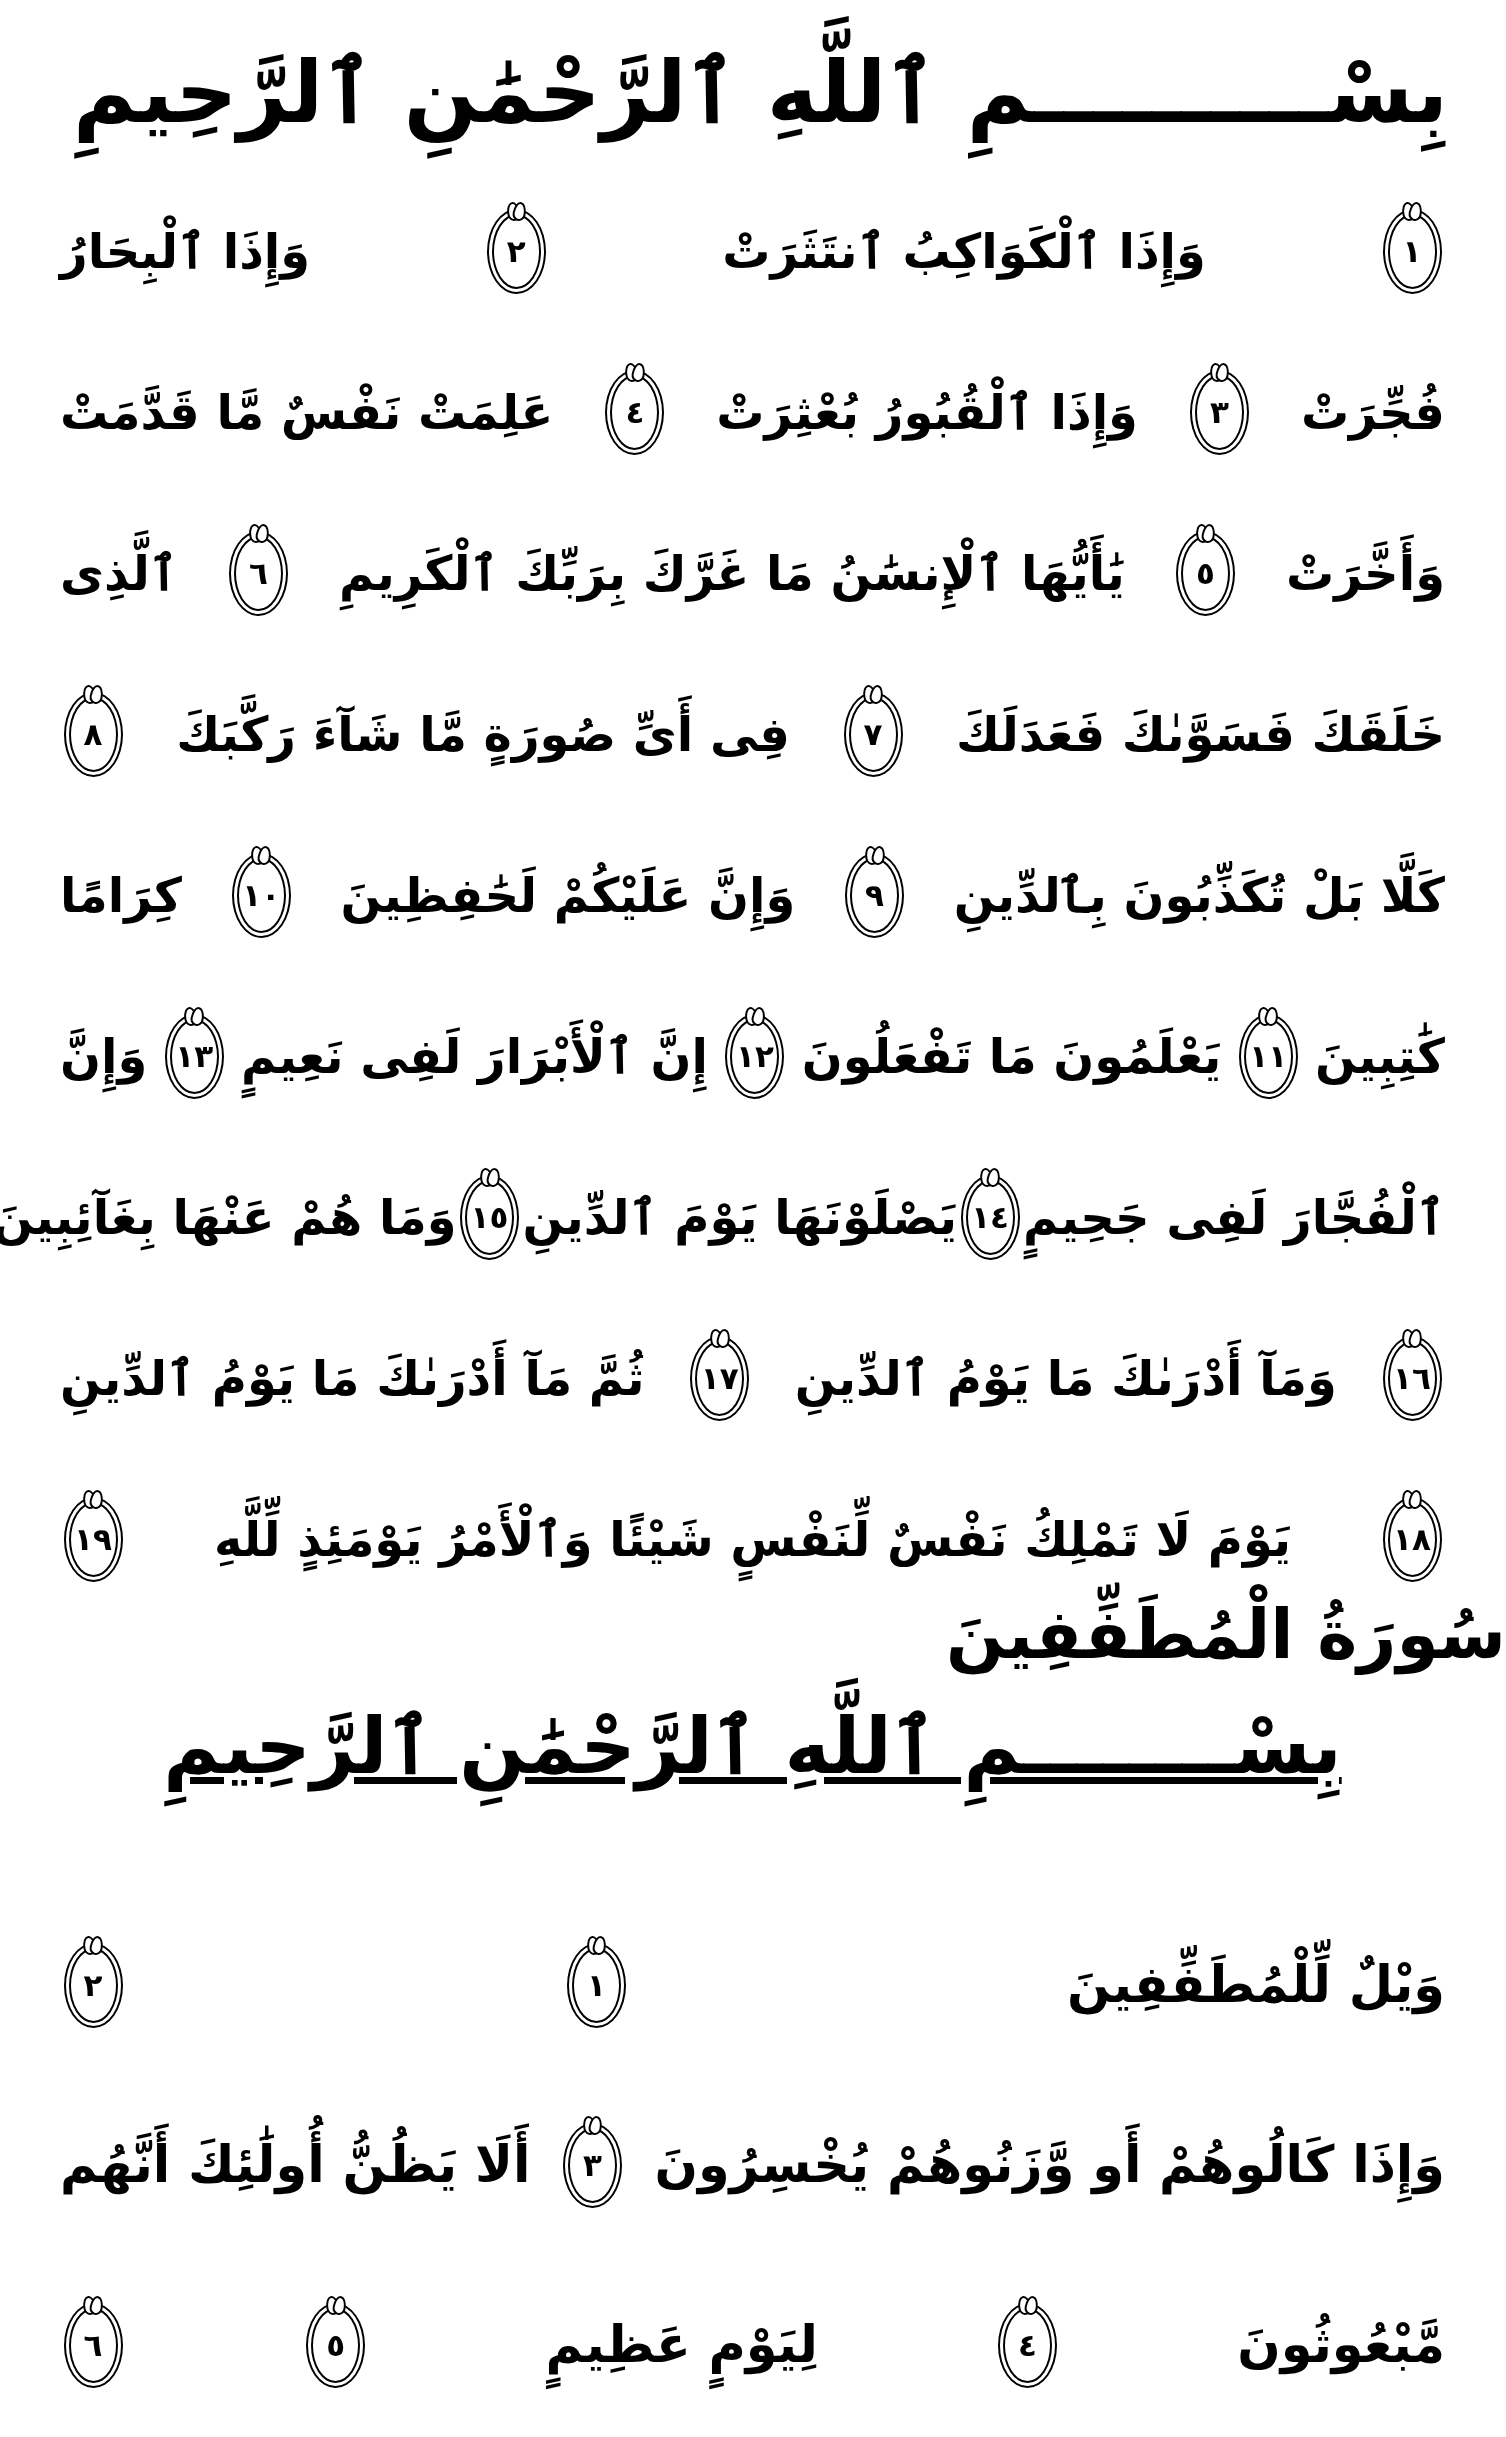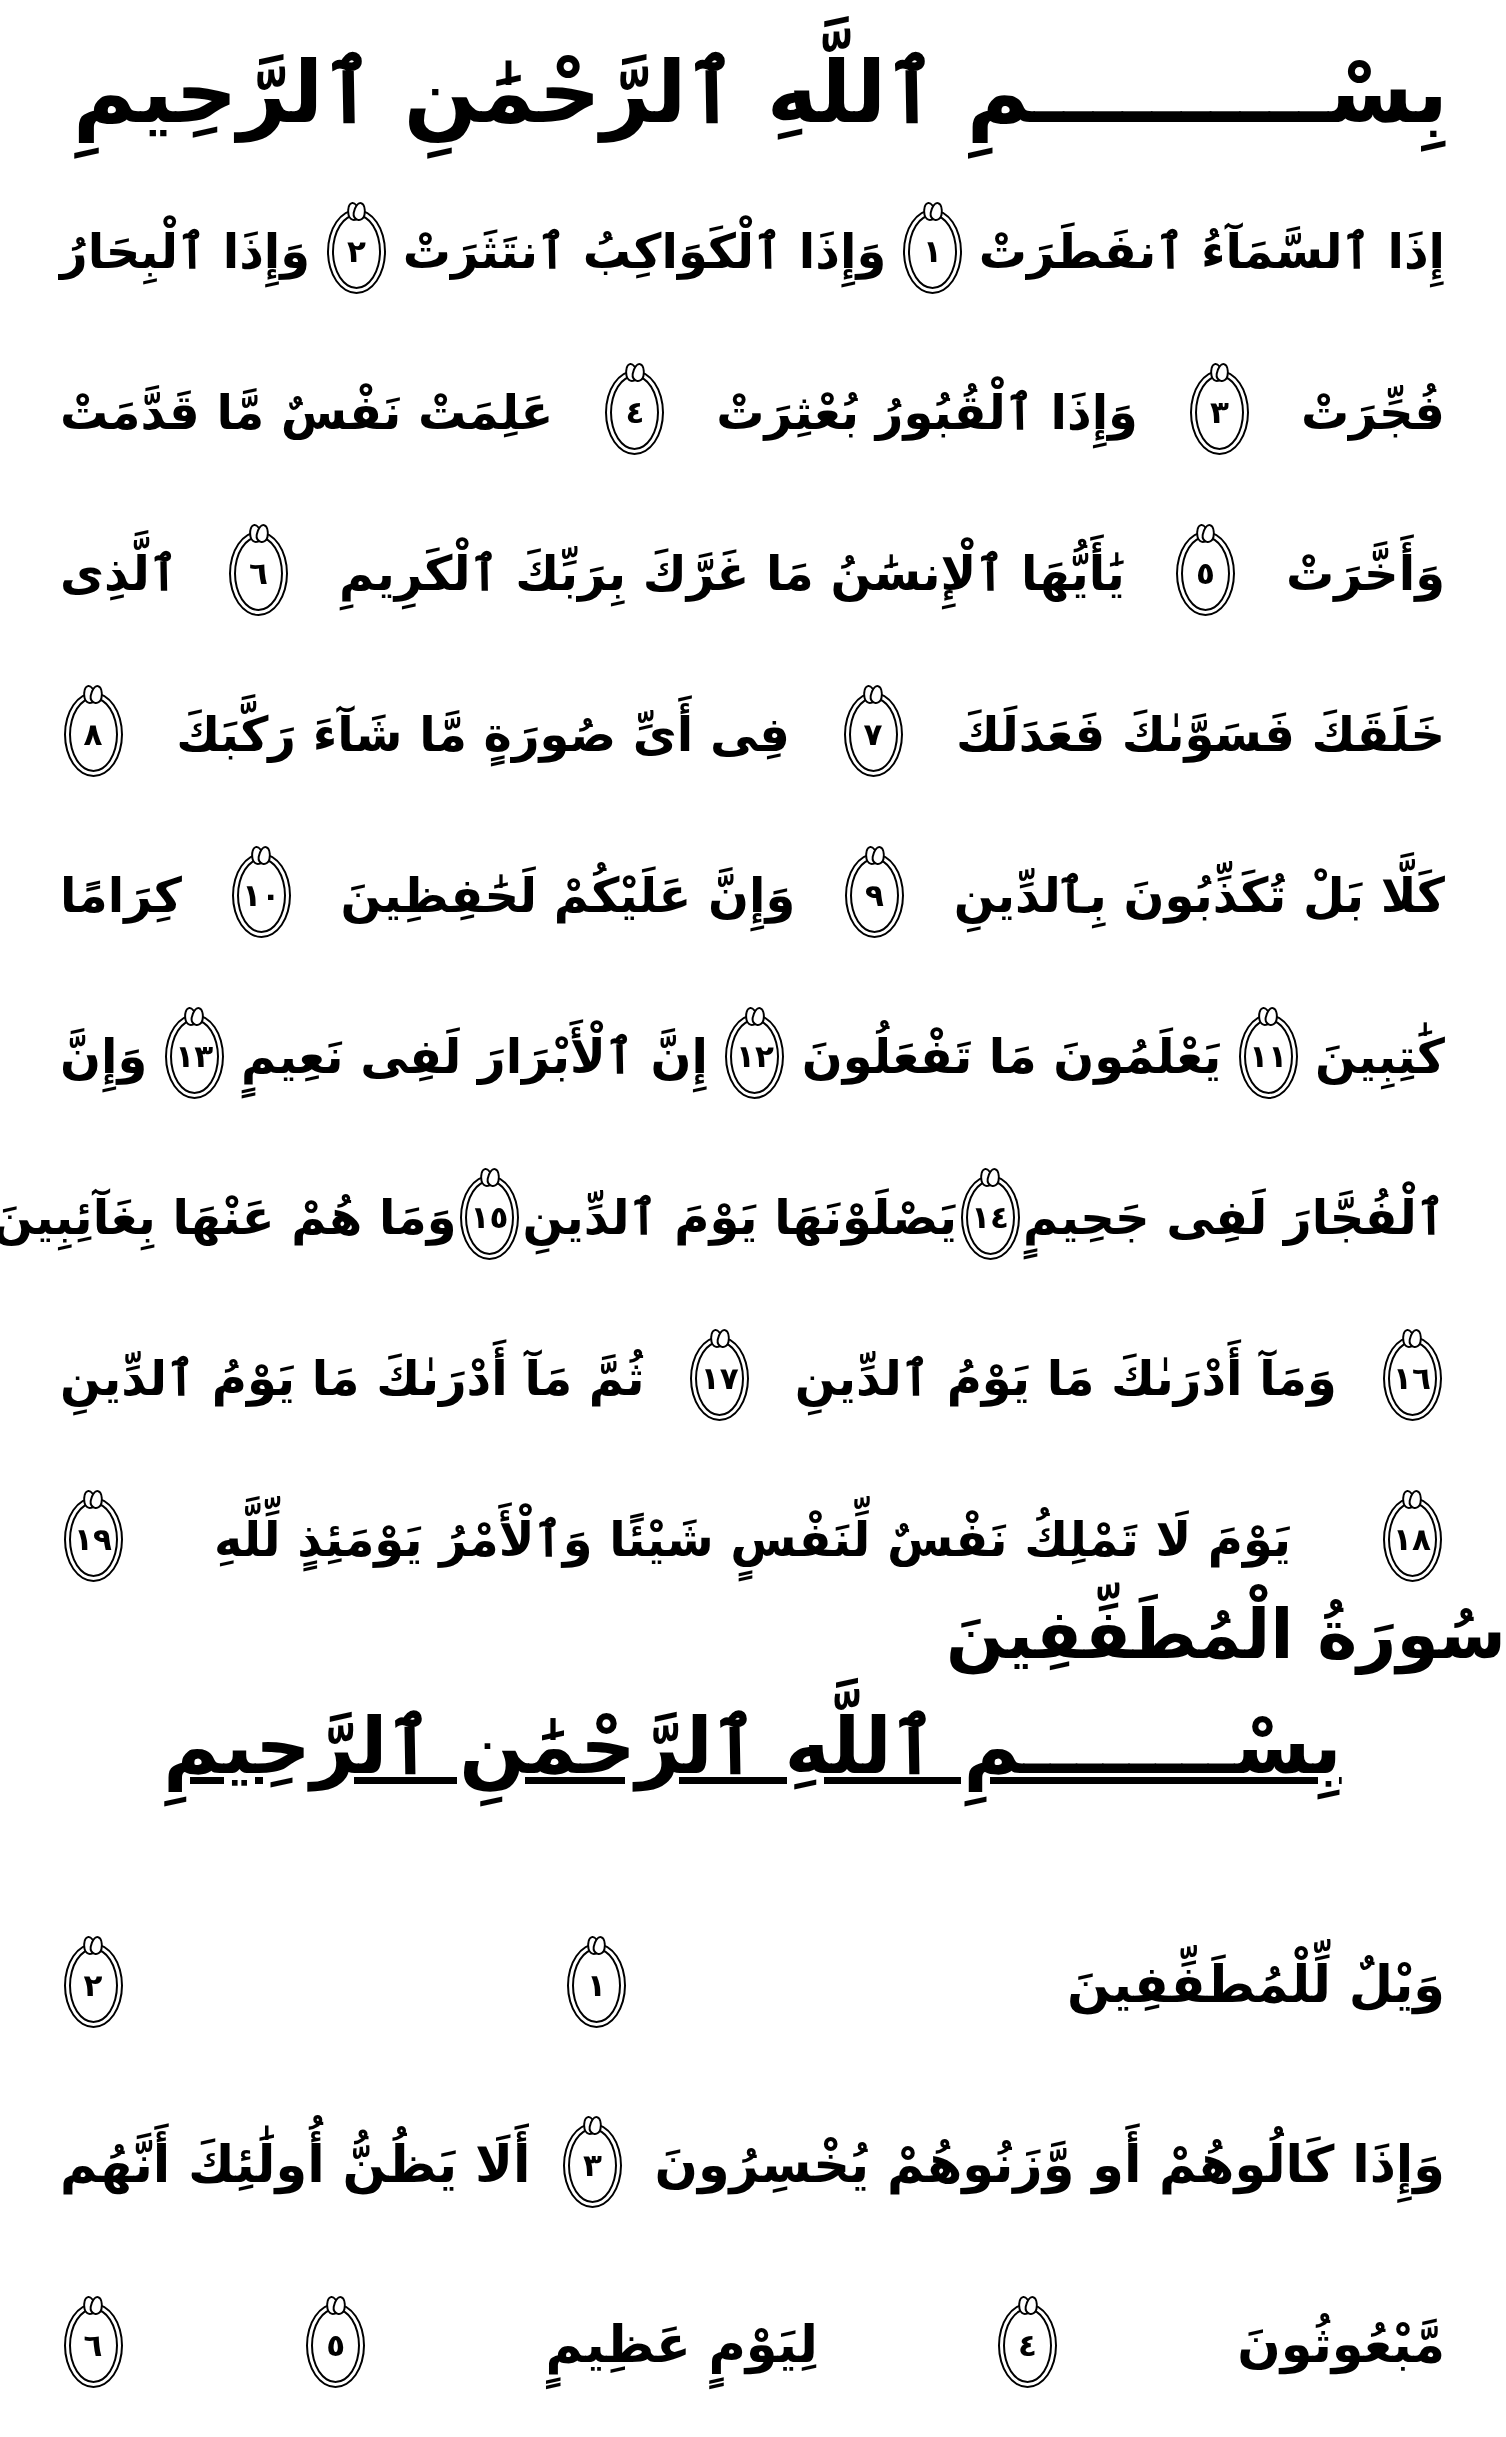--- a/index.html
+++ b/index.html
@@ -83,21 +83,20 @@
 </style>
 </head>
 <body>
 
 <div class="page">
 
   <div class="bismillah first">بِسْــــــــــمِ ٱللَّهِ ٱلرَّحْمَٰنِ ٱلرَّحِيمِ</div>
 
   <div class="lines infitar">
       <div class="tline">
-        <span class="tseg">إِذَا ٱلسَّمَآءُ ٱنفَطَرَتْ</span>
         <span class="vmark">١</span>
         <span class="tseg">وَإِذَا ٱلْكَوَاكِبُ ٱنتَثَرَتْ</span>
         <span class="vmark">٢</span>
         <span class="tseg">وَإِذَا ٱلْبِحَارُ</span>
       </div>
       <div class="tline">
         <span class="tseg">فُجِّرَتْ</span>
         <span class="vmark">٣</span>
         <span class="tseg">وَإِذَا ٱلْقُبُورُ بُعْثِرَتْ</span>
         <span class="vmark">٤</span>

